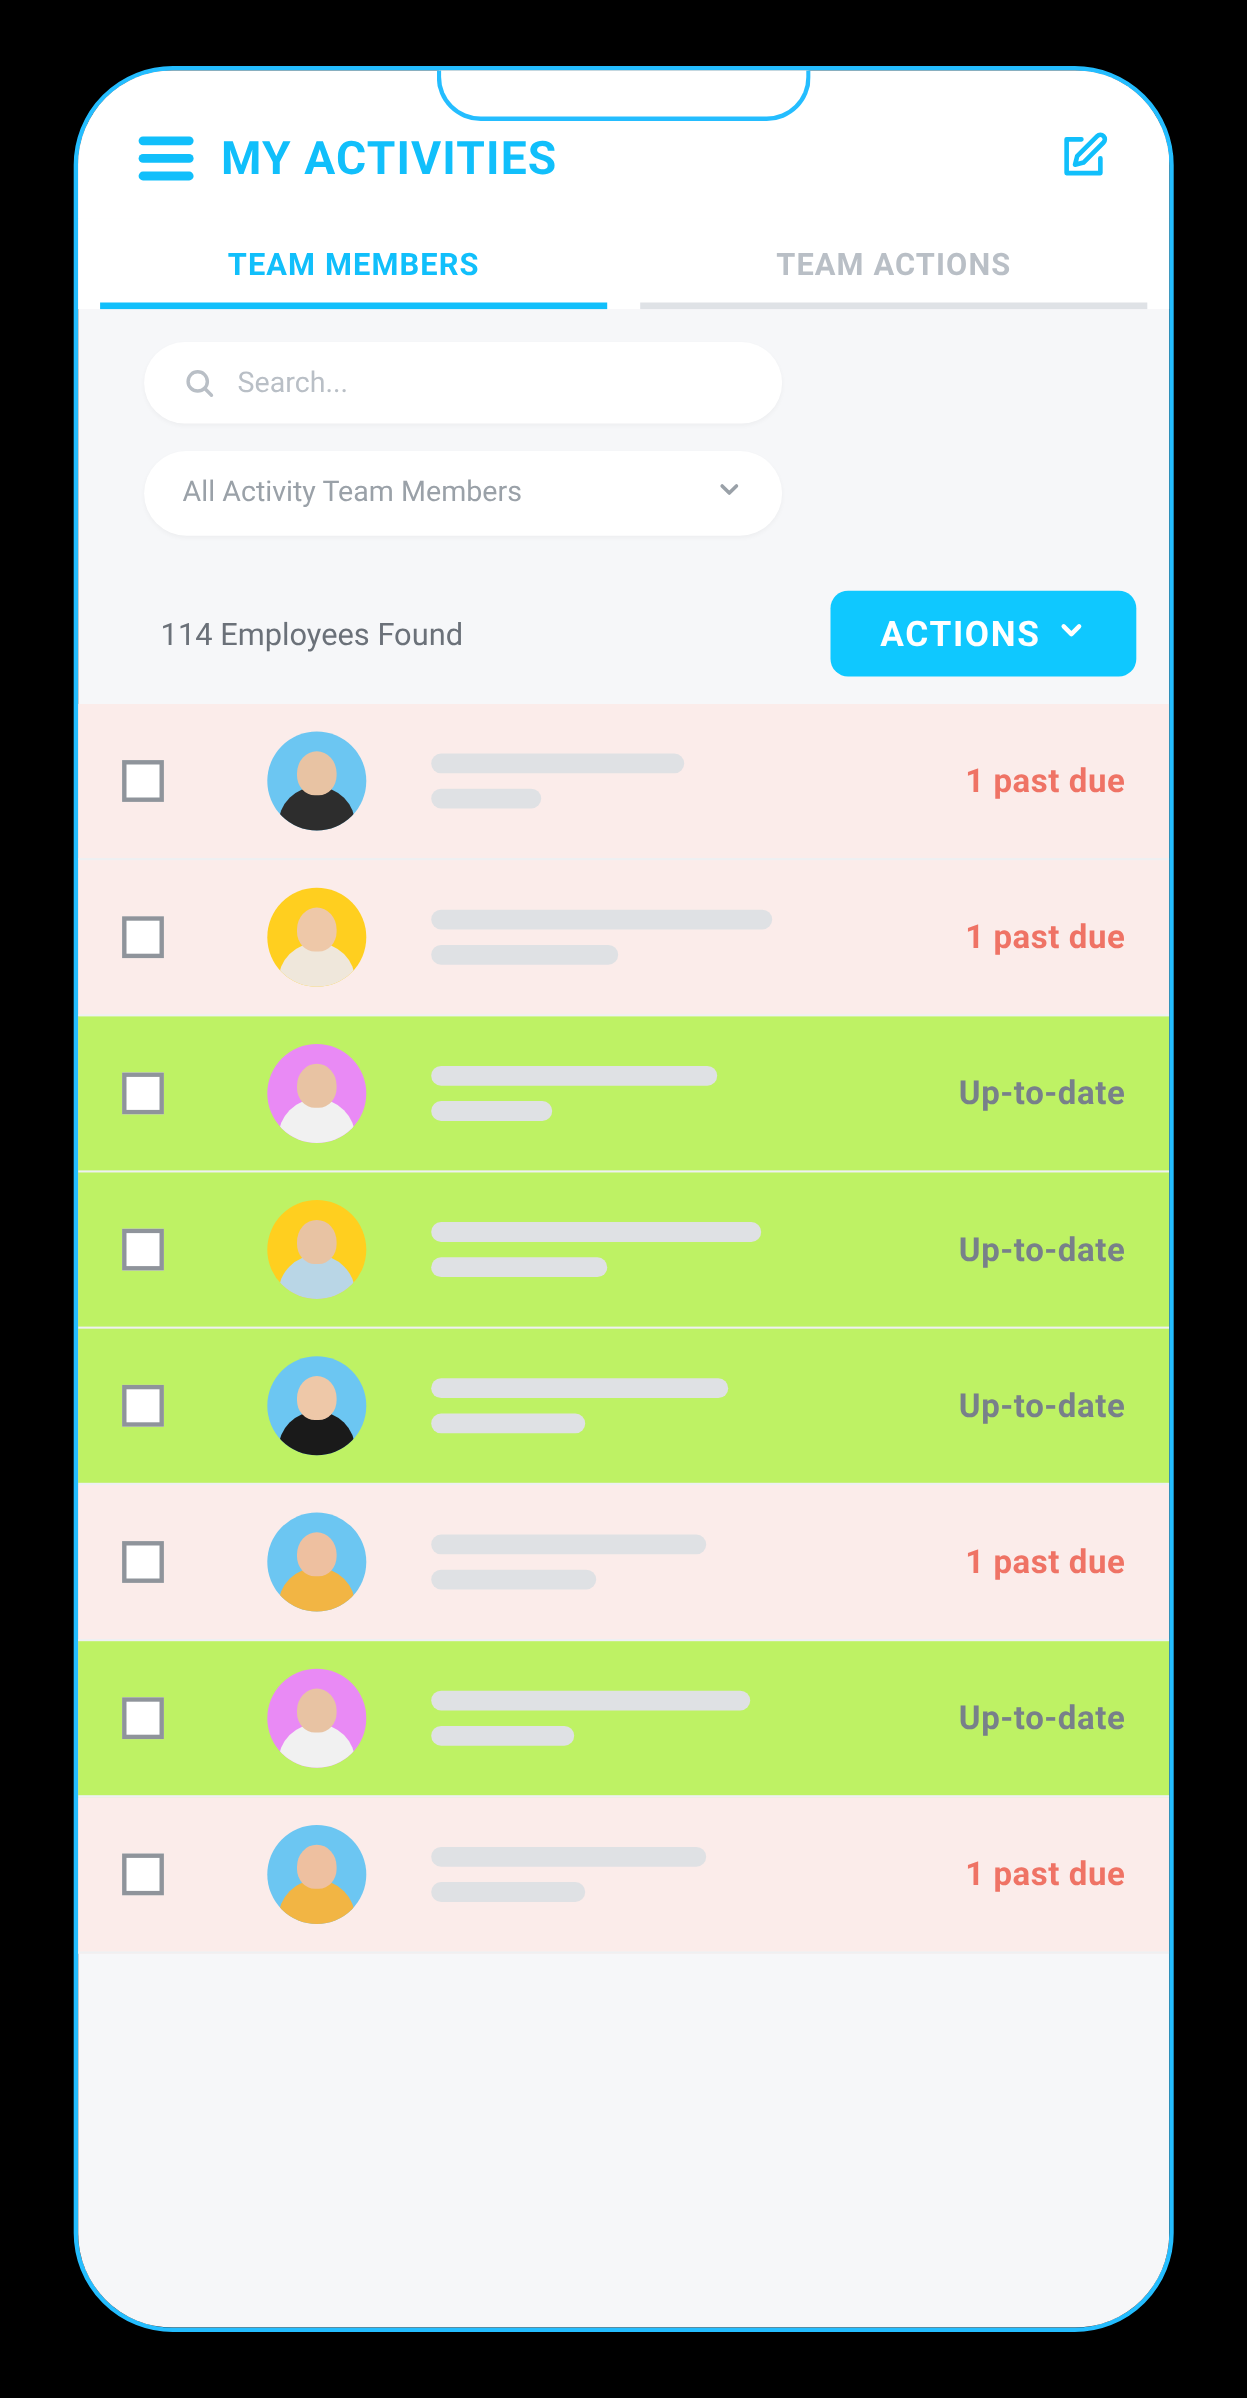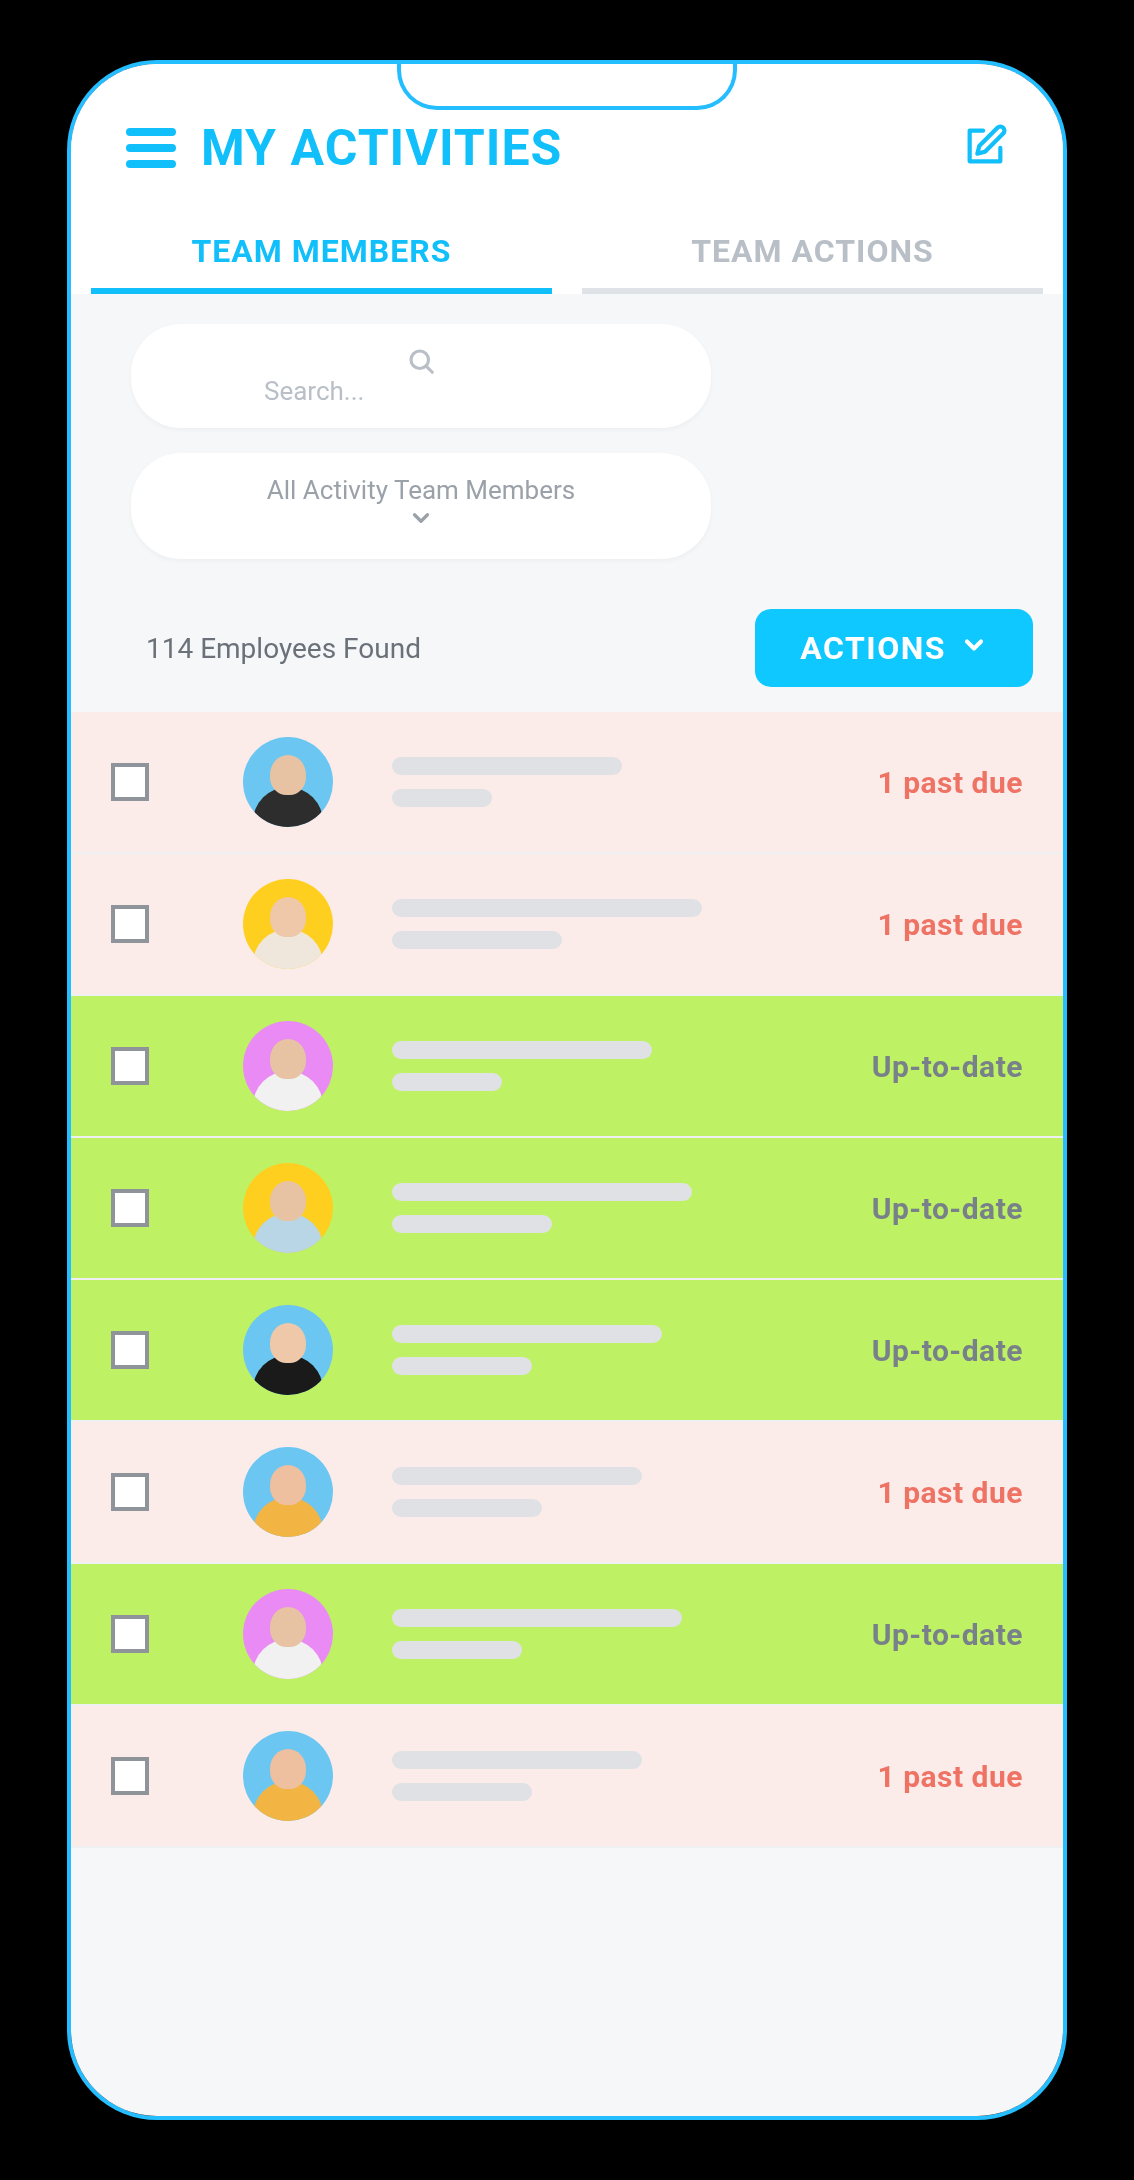--- a/index.html
+++ b/index.html
@@ -50,60 +50,59 @@
   .header-left { display: flex; align-items: center; gap: 25px; }
   .hamburger {
     display: flex; flex-direction: column; gap: 8px;
     cursor: pointer;
   }
   .hamburger span {
     display: block; width: 50px; height: 8px; background: #11bffb; border-radius: 4px;
   }
   .page-title {
     color: #11bffb;
-    font-size: 50px;
+    font-size: 42px;
     font-weight: 700;
     letter-spacing: 1px;
   }
   .edit-icon { color: #11bffb; cursor: pointer; }
   
   .tabs {
     display: flex;
     background: #fff;
     padding: 0 20px;
     gap: 30px;
   }
   .tab {
     flex: 1;
     text-align: center;
     padding: 25px 5px 18px 5px;
-    font-size: 32px;
+    font-size: 28px;
     font-weight: 700;
     letter-spacing: 1px;
     color: #b9bfc6;
     border-bottom: 6px solid #dfe2e6;
     cursor: pointer;
   }
   .tab.active {
     color: #11bffb;
     border-bottom-color: #11bffb;
   }
   
   .controls {
     padding: 30px 60px 20px 60px;
   }
   .search-pill, .filter-pill {
     background: #fff;
     border-radius: 50px;
     width: 580px;
     padding: 22px 35px;
     display: flex;
-    align-items: center;
+    align-items: flex-start;
     box-shadow: 0 2px 5px rgba(0,0,0,0.04);
-    flex-direction: column;
   }
   .search-pill { margin-bottom: 25px; }
   .search-pill input {
     border: none; outline: none; font-size: 26px; color: #555;
     flex: 1; background: transparent; margin-left: 20px;
   }
   .search-pill input::placeholder { color: #b9bfc6; }
   .filter-pill {
     justify-content: space-between;
     color: #9aa1a8;

